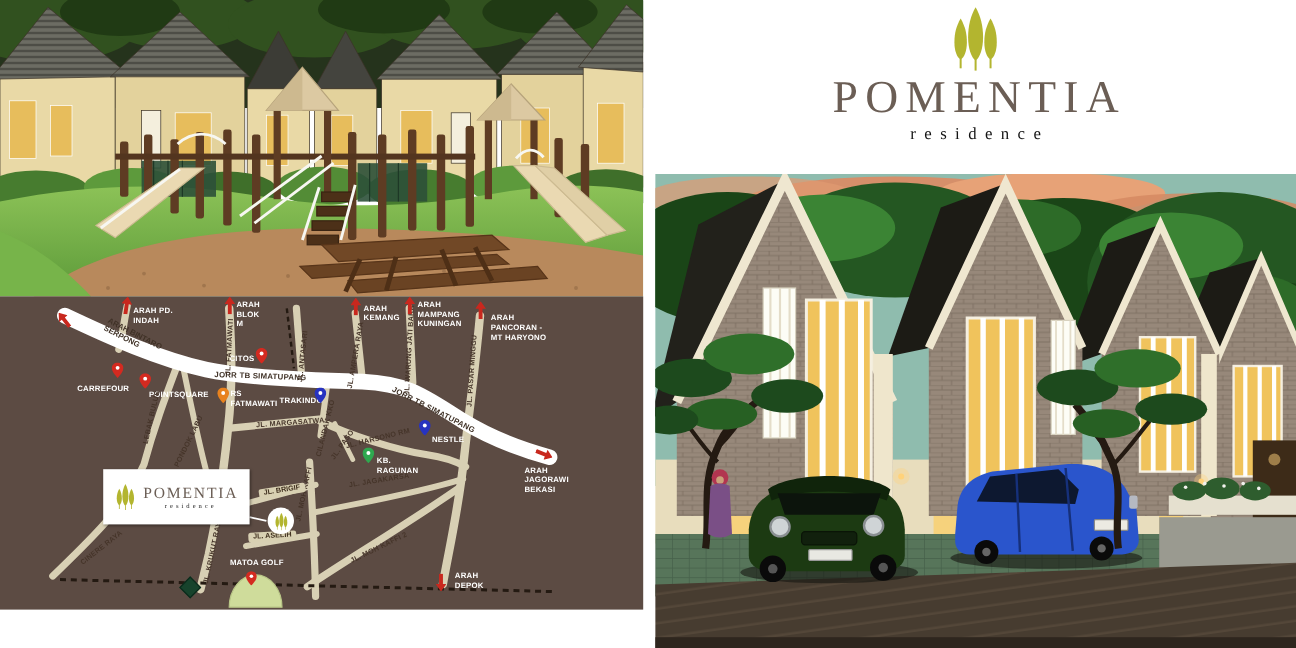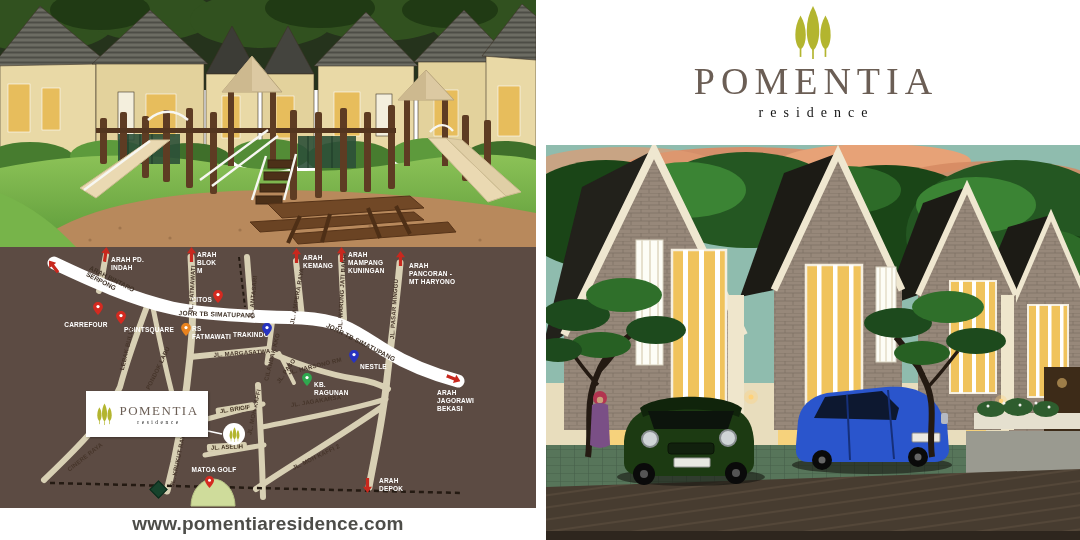--- a/index.html
+++ b/index.html
@@ -342,23 +342,20 @@
       </div>
     </div>
     <div class="site-marker">
       <svg width="13" height="15" viewBox="0 0 44 52">
           <use href="#trees3"></use>
         </svg>
     </div>
     <div class="landmark"></div>
   </div>
 
-  <div class="webstrip">
-    <span class="web">www.pomentiaresidence.com</span>
-  </div>
 
   <div class="right-logo">
     <svg width="46" height="54" viewBox="0 0 44 52">
         <use href="#trees3"></use>
       </svg>
     <div class="brand-name">POMENTIA</div>
     <div class="brand-sub">residence</div>
   </div>
 
   <svg class="render" viewBox="0 0 534 395">

